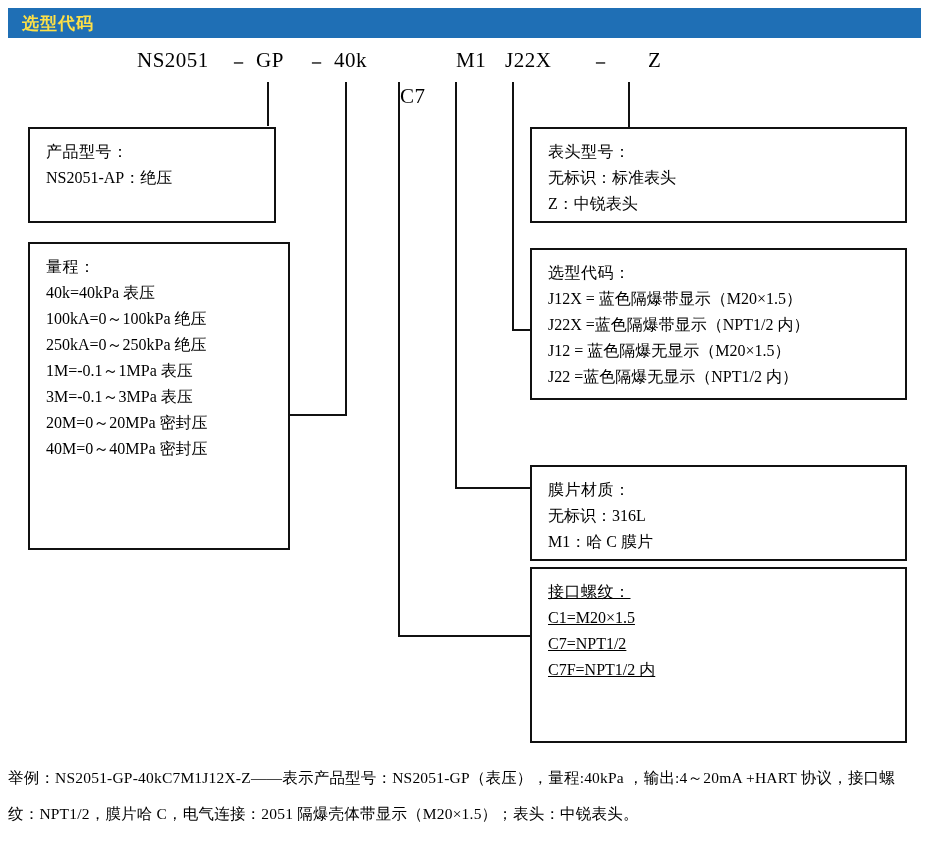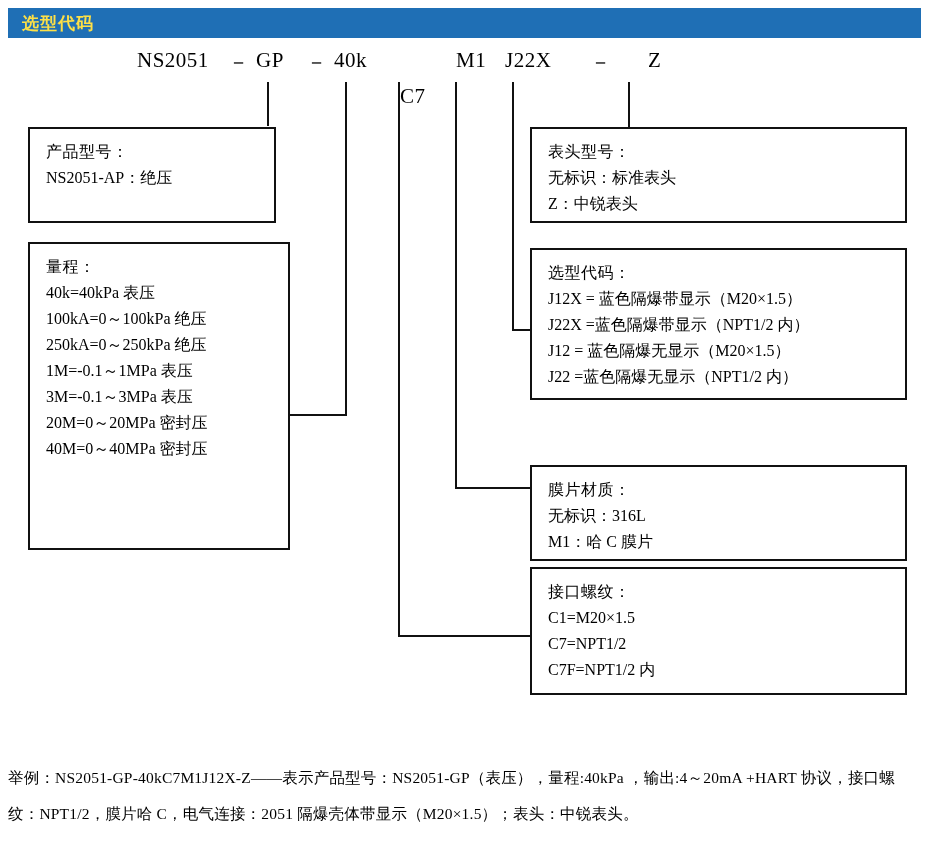--- a/index.html
+++ b/index.html
@@ -163,20 +163,20 @@
   <div class="line">J12 =  蓝色隔爆无显示（M20×1.5）</div>
   <div class="line">J22 =蓝色隔爆无显示（NPT1/2 内）</div>
 </div>
 
 <div class="box" style="left:530px; top:433px; width:377px; height:96px;margin-top:32px;">
   <div class="line title">膜片材质：</div>
   <div class="line">无标识：316L</div>
   <div class="line">M1：哈 C 膜片</div>
 </div>
 
-<div class="box" style="left:530px; top:567px; width:377px; height:128px;">
+<div class="box" style="left:530px; top:567px; width:377px; height:176px;text-decoration:underline;">
   <div class="line title">接口螺纹：</div>
   <div class="line">C1=M20×1.5</div>
   <div class="line">C7=NPT1/2</div>
   <div class="line">C7F=NPT1/2 内</div>
 </div>
 
 <div class="footnote">举例：NS2051-GP-40kC7M1J12X-Z——表示产品型号：NS2051-GP（表压），量程:40kPa ，输出:4～20mA +HART 协议，接口螺纹：NPT1/2，膜片哈 C，电气连接：2051 隔爆壳体带显示（M20×1.5）；表头：中锐表头。</div>
 
 </body></html>

